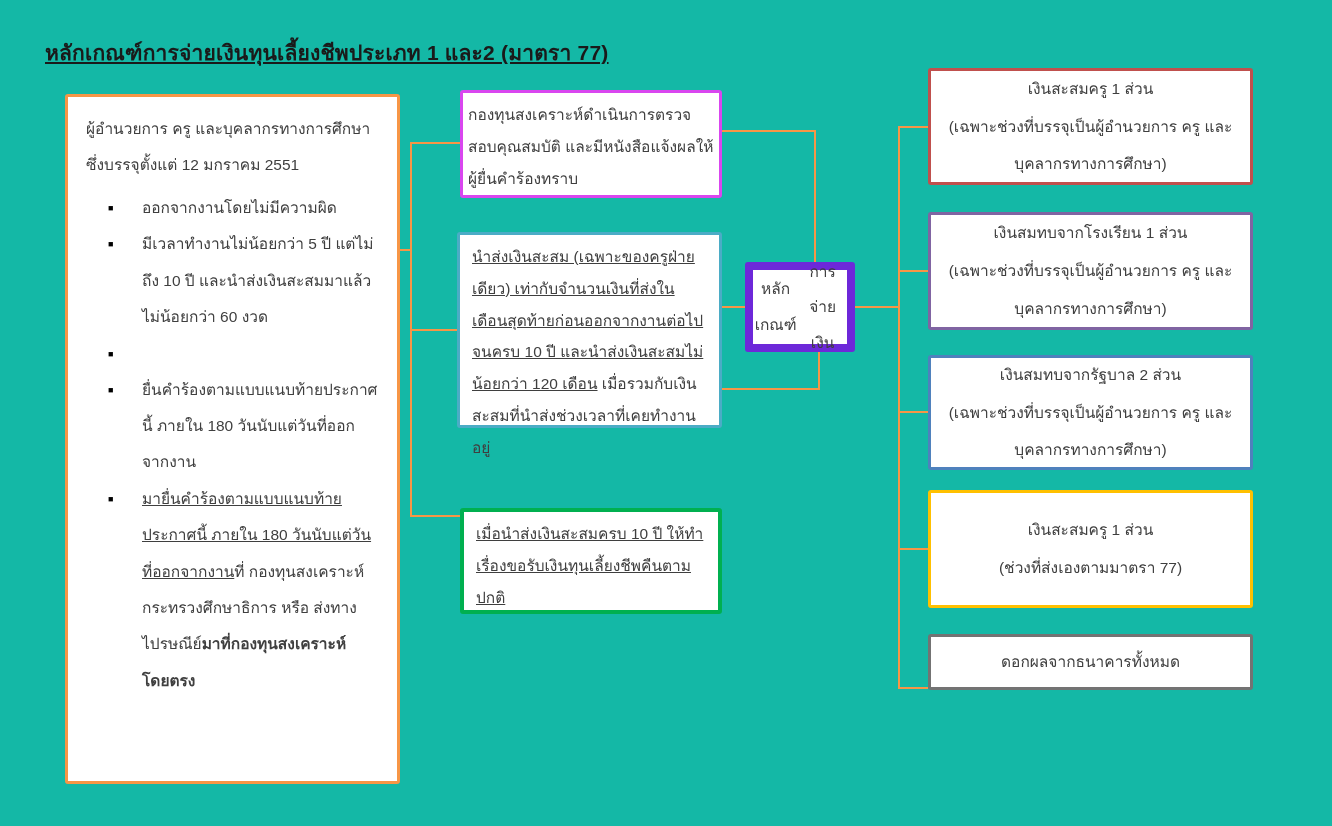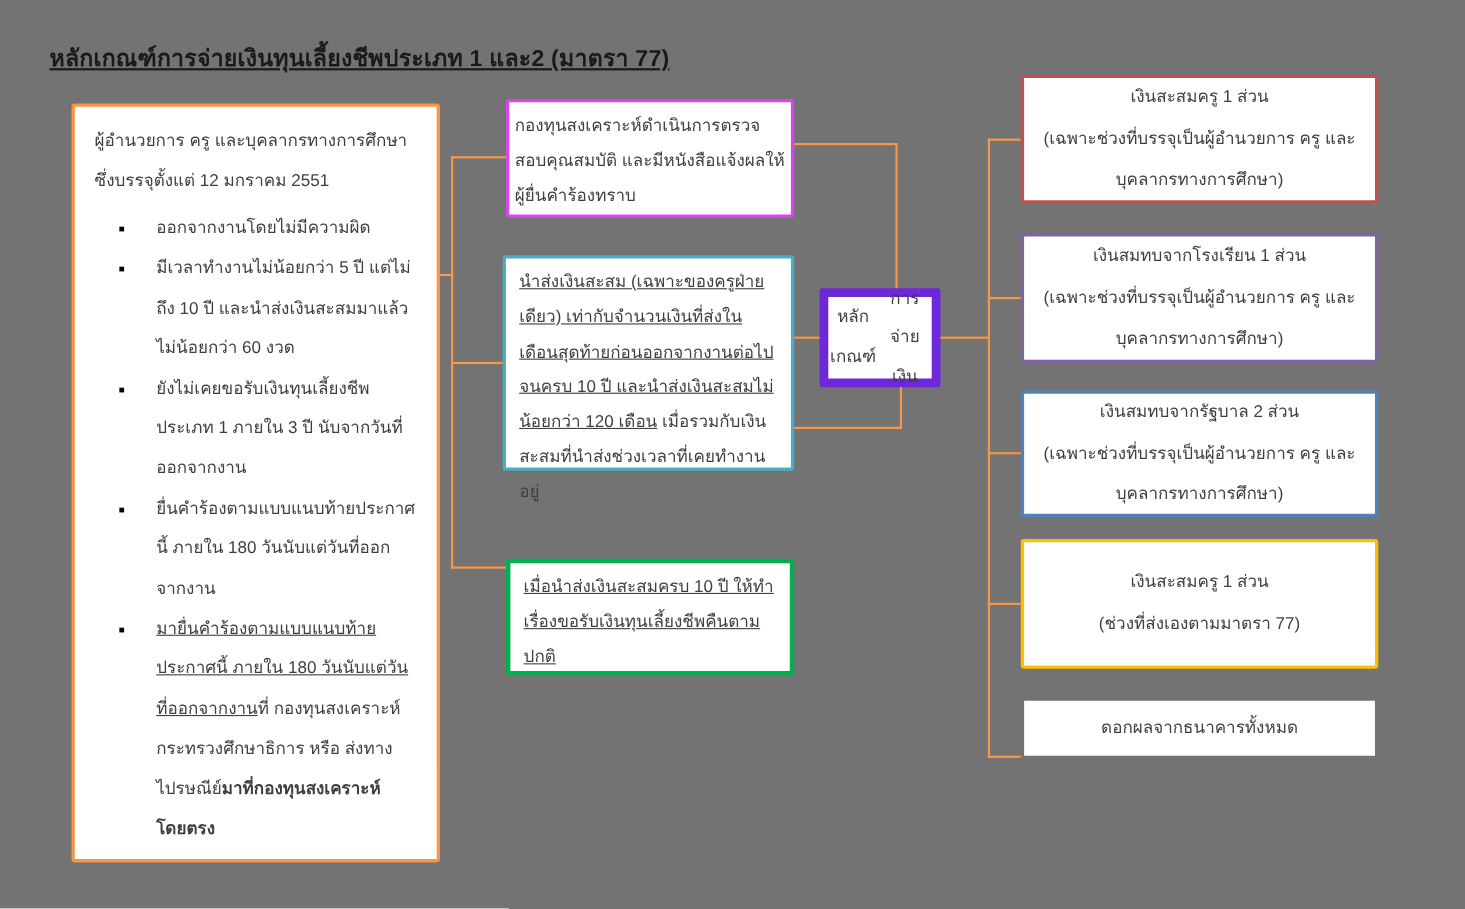--- a/index.html
+++ b/index.html
@@ -1,17 +1,17 @@
 <!DOCTYPE html>
 <html><head>
 <meta charset="utf-8">
 <style>
   html,body{margin:0;padding:0;background:#ffffff;}
   body{font-family:"Liberation Sans","DejaVu Sans",sans-serif;color:#3f3f3f;}
-  #canvas{position:relative;width:1332px;height:826px;background:#737373;overflow:hidden;}
+  #canvas{position:relative;width:1332px;height:826px;background:#14b8a6;overflow:hidden;}
 
   .title{
     position:absolute;left:45px;top:36px;
     font-size:21px;font-weight:bold;color:#1a1a1a;
     text-decoration:underline;
     letter-spacing:.2px;
   }
 
   .box{position:absolute;background:#fff;box-sizing:border-box;border-radius:3px;}
   .box .txt{word-break:break-word;overflow-wrap:break-word;}
@@ -63,21 +63,20 @@
       <div class="bullet">
         <span class="marker">■</span>
         <span class="btxt">ออกจากงานโดยไม่มีความผิด</span>
       </div>
       <div class="bullet">
         <span class="marker">■</span>
         <span class="btxt">มีเวลาทำงานไม่น้อยกว่า 5 ปี แต่ไม่ถึง 10 ปี และนำส่งเงินสะสมมาแล้วไม่น้อยกว่า 60 งวด</span>
       </div>
       <div class="bullet">
         <span class="marker">■</span>
-        <span class="btxt">ยังไม่เคยขอรับเงินทุนเลี้ยงชีพประเภท 1 ภายใน 3 ปี นับจากวันที่ออกจากงาน</span>
       </div>
       <div class="bullet">
         <span class="marker">■</span>
         <span class="btxt">ยื่นคำร้องตามแบบแนบท้ายประกาศนี้ ภายใน 180 วันนับแต่วันที่ออกจากงาน</span>
       </div>
       <div class="bullet">
         <span class="marker">■</span>
         <span class="btxt"><span class="u">มายื่นคำร้องตามแบบแนบท้ายประกาศนี้ ภายใน 180 วันนับแต่วันที่ออกจากงาน</span><span>ที่ กองทุนสงเคราะห์ กระทรวงศึกษาธิการ หรือ ส่งทางไปรษณีย์</span><span class="b">มาที่กองทุนสงเคราะห์โดยตรง</span></span>
       </div>
     </div>

